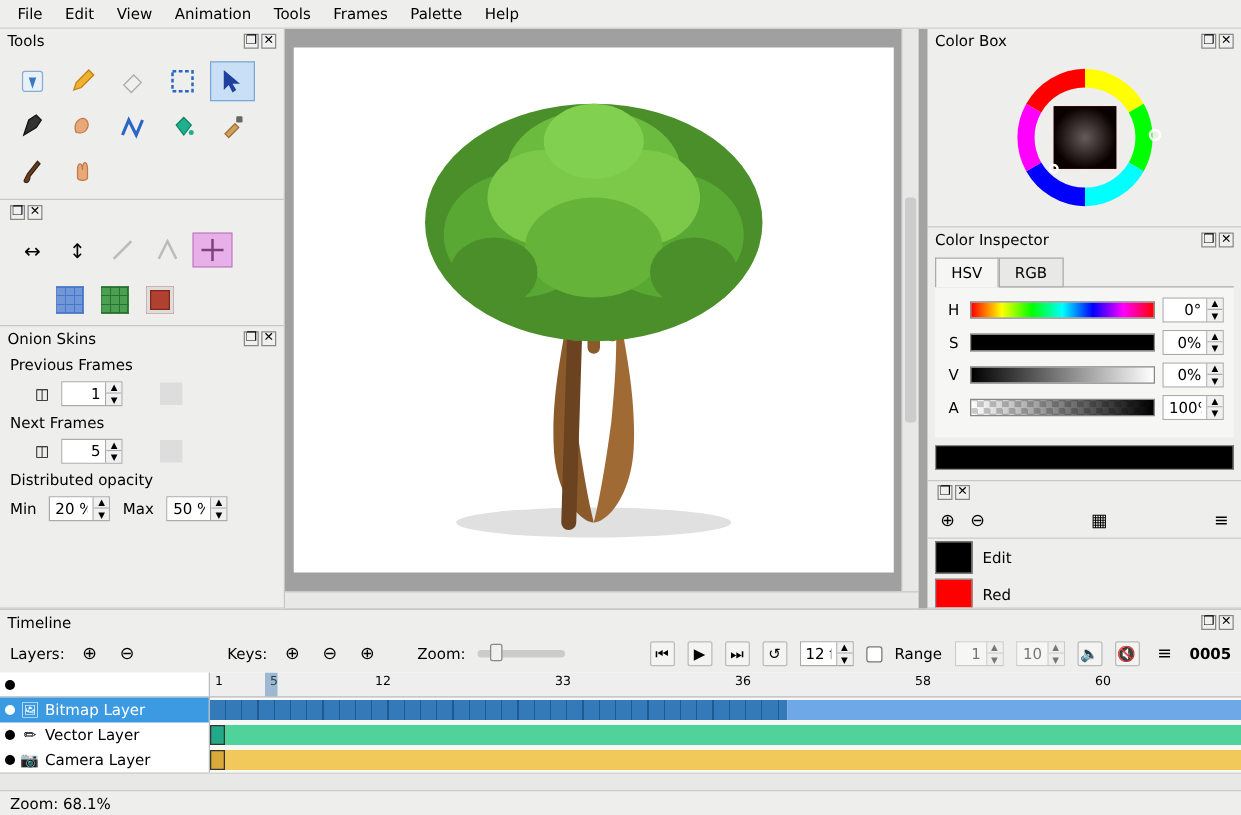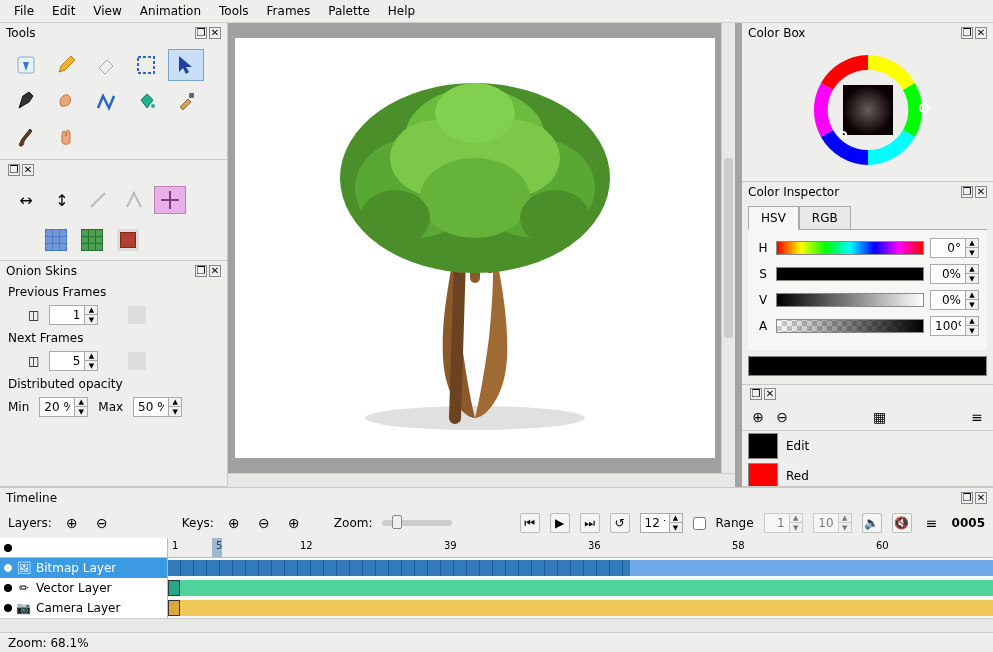--- a/index.html
+++ b/index.html
@@ -496,21 +496,21 @@
         <span class="vis-dot"></span>
         <span class="layer-ico">📷</span>
         <span>Camera Layer</span>
       </div>
     </div>
     <div class="track-area">
       <div class="ruler">
         <span class="ruler-mark" style="left:4px">1</span>
         <span class="ruler-mark" style="left:48px">5</span>
         <span class="ruler-mark" style="left:132px">12</span>
-        <span class="ruler-mark" style="left:276px">39</span>
+        <span class="ruler-mark" style="left:276px">33</span>
         <span class="ruler-mark" style="left:420px">36</span>
         <span class="ruler-mark" style="left:564px">58</span>
         <span class="ruler-mark" style="left:708px">60</span>
         <div class="playhead"></div>
       </div>
       <div class="track track-bitmap">
           <div class="track-seg"></div>
           <div class="track-tail"></div>
         </div>
       <div class="track track-vector">

